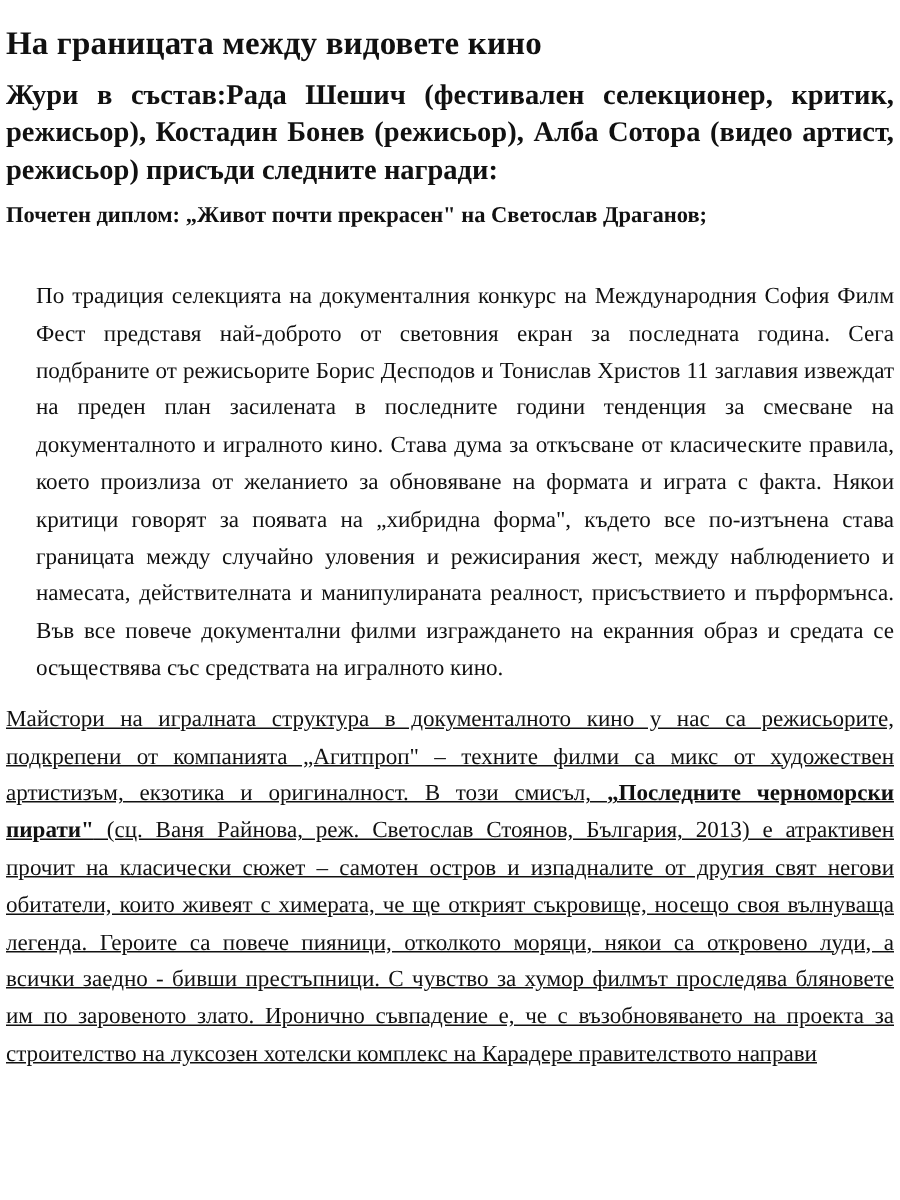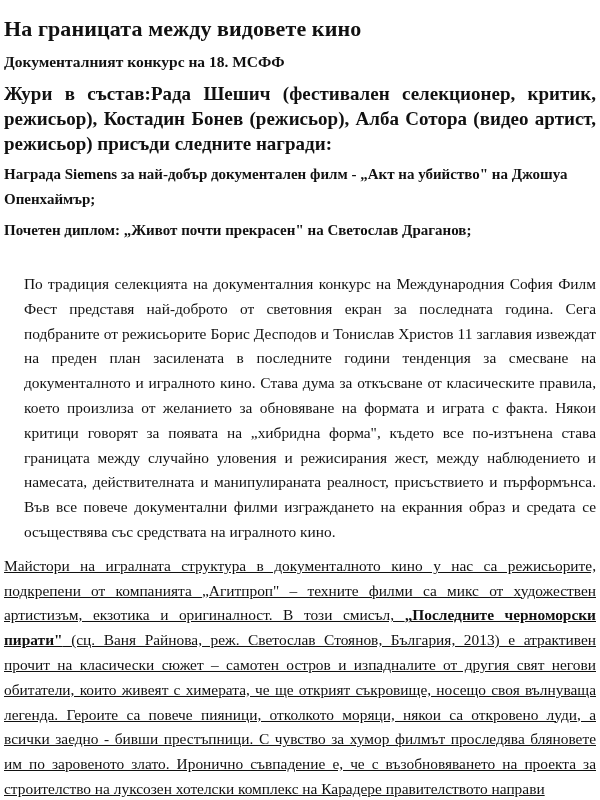--- a/index.html
+++ b/index.html
@@ -59,21 +59,19 @@
     }
     .p1 { margin-top: 29px; margin-left: 20px; }
     .p2 { margin-top: 9px; text-decoration: underline; }
     b.film { font-weight: bold; }
   </style>
 </head>
 <body>
 
 <div class="page">
   <h1 class="title">На границата между видовете кино</h1>
-  <h2 class="subtitle">Документалният конкурс на 18. МСФФ</h2>
   <p class="jury">Жури в състав:Рада Шешич (фестивален селекционер, критик, режисьор), Костадин Бонев (режисьор), Алба Сотора (видео артист, режисьор) присъди следните награди:</p>
-  <p class="award">Награда Siemens за най-добър документален филм - „Акт на убийство" на Джошуа Опенхаймър;</p>
   <p class="award">Почетен диплом: „Живот почти прекрасен" на Светослав Драганов;</p>
 
   <p class="body-para p1">По традиция селекцията на документалния конкурс на Международния София Филм Фест представя най-доброто от световния екран за последната година. Сега подбраните от режисьорите Борис Десподов и Тонислав Христов 11 заглавия извеждат на преден план засилената в последните години тенденция за смесване на документалното и игралното кино. Става дума за откъсване от класическите правила, което произлиза от желанието за обновяване на формата и играта с факта. Някои критици говорят за появата на „хибридна форма", където все по-изтънена става границата между случайно уловения и режисирания жест, между наблюдението и намесата, действителната и манипулираната реалност, присъствието и пърформънса. Във все повече документални филми изграждането на екранния образ и средата се осъществява със средствата на игралното кино.</p>
 
   <p class="body-para p2"><span>Майстори на игралната структура в документалното кино у нас са режисьорите, подкрепени от компанията „Агитпроп" – техните филми са микс от художествен артистизъм, екзотика и оригиналност. В този смисъл, </span><b class="film">„Последните черноморски пирати"</b><span> (сц. Ваня Райнова, реж. Светослав Стоянов, България, 2013) е атрактивен прочит на класически сюжет – самотен остров и изпадналите от другия свят негови обитатели, които живеят с химерата, че ще открият съкровище, носещо своя вълнуваща легенда. Героите са повече пияници, отколкото моряци, някои са откровено луди, а всички заедно - бивши престъпници. С чувство за хумор филмът проследява блянове­те им по заровеното злато. Иронично съвпадение е, че с възобновяването на проекта за строителство на луксозен хотелски комплекс на Карадере правителството направи</span></p>
 </div>
 
 </body></html>

